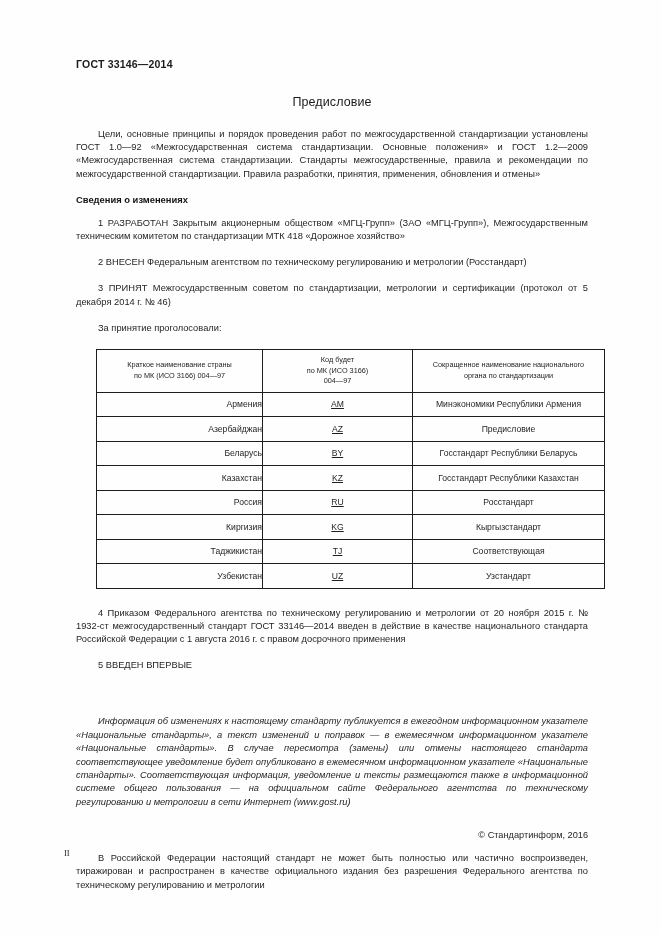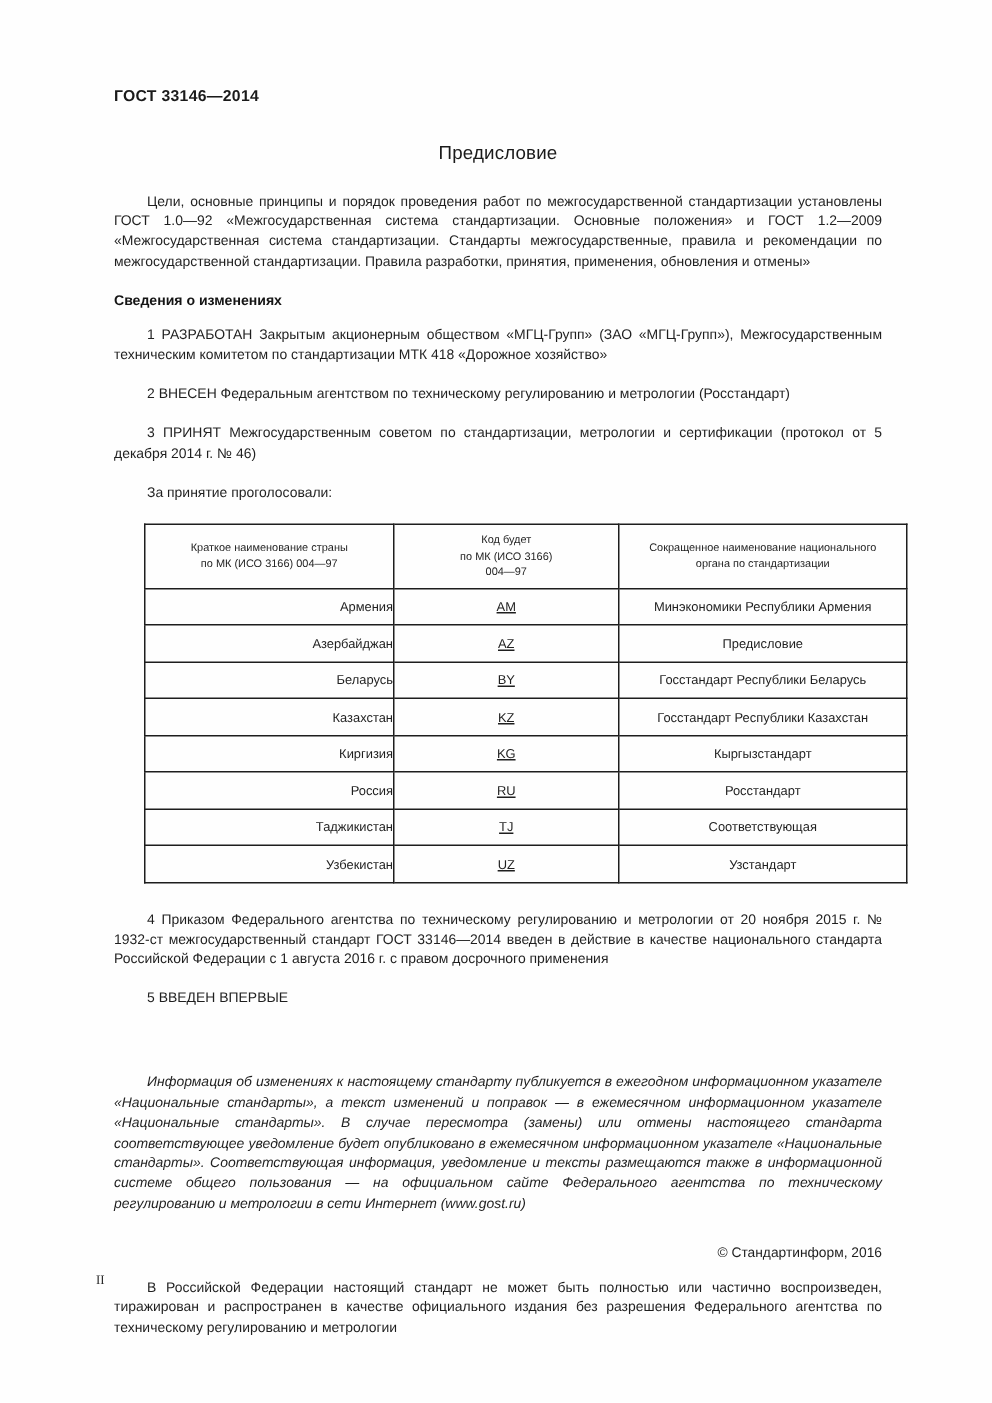--- a/index.html
+++ b/index.html
@@ -188,30 +188,30 @@
           <td class="c-name">Беларусь</td>
           <td class="c-code">BY</td>
           <td class="c-org">Госстандарт Республики Беларусь</td>
         </tr>
         <tr>
           <td class="c-name">Казахстан</td>
           <td class="c-code">KZ</td>
           <td class="c-org">Госстандарт Республики Казахстан</td>
         </tr>
         <tr>
+          <td class="c-name">Россия</td>
+          <td class="c-code">RU</td>
+          <td class="c-org">Росстандарт</td>
+        </tr>
+        <tr>
           <td class="c-name">Киргизия</td>
           <td class="c-code">KG</td>
           <td class="c-org">Кыргызстандарт</td>
         </tr>
         <tr>
-          <td class="c-name">Россия</td>
-          <td class="c-code">RU</td>
-          <td class="c-org">Росстандарт</td>
-        </tr>
-        <tr>
           <td class="c-name">Таджикистан</td>
           <td class="c-code">TJ</td>
           <td class="c-org">Соответствующая</td>
         </tr>
         <tr>
           <td class="c-name">Узбекистан</td>
           <td class="c-code">UZ</td>
           <td class="c-org">Узстандарт</td>
         </tr>
       </tbody>

